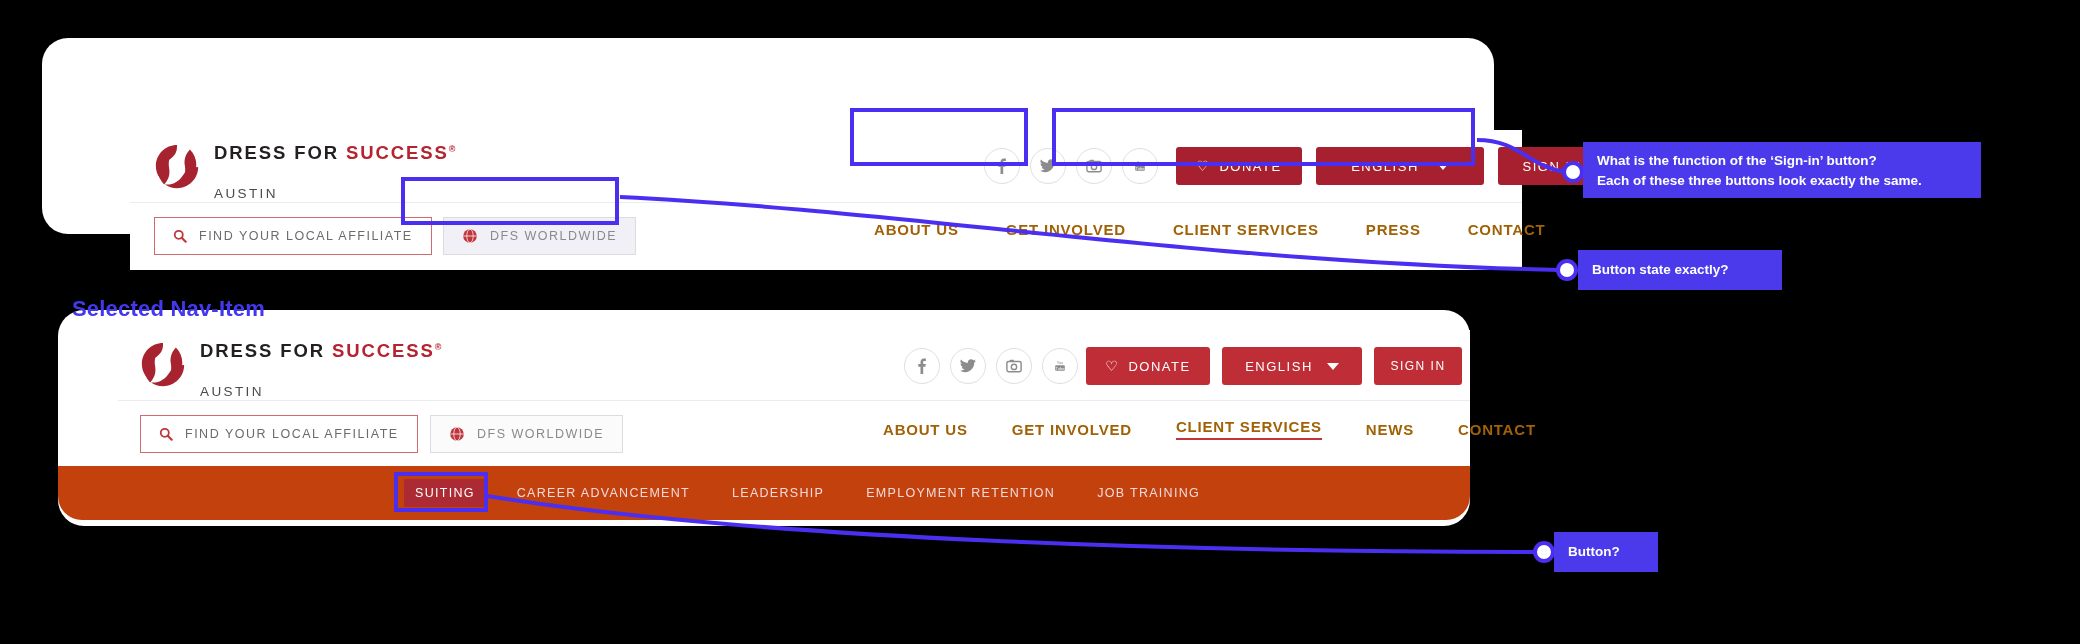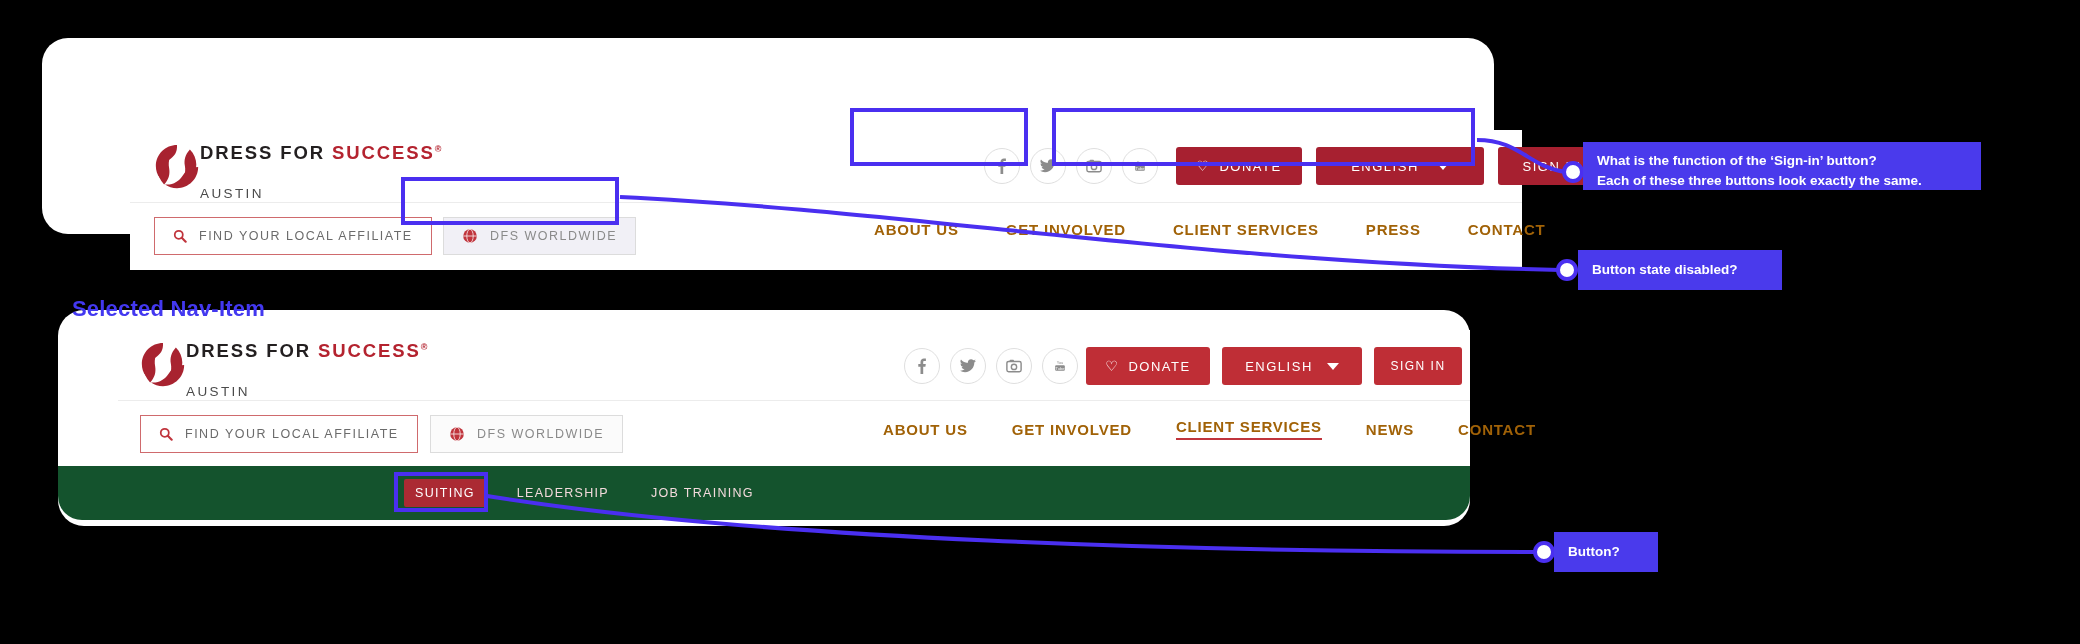--- a/index.html
+++ b/index.html
@@ -22,21 +22,21 @@
       radial-gradient(closest-side at 0% 50%, rgba(178,34,45,.6) 0%, rgba(178,34,45,.3) 32%, rgba(200,90,95,.12) 58%, rgba(255,255,255,0) 75%);
   }
 
   
   #card1{left:42px;top:38px;width:1452px;height:196px;}
   #card1inner{position:absolute;left:88px;top:92px;width:1392px;height:140px;background:#fff;
               box-shadow:0 1px 0 rgba(0,0,0,.06);}
   .hdrsep{position:absolute;left:0;right:0;height:1px;background:#ececec;}
 
   
-  .logo-wrap{position:absolute;display:flex;align-items:flex-start;}
+  .logo-wrap{position:absolute;display:flex;align-items:flex-start;gap:14px;}
   .logo-mark{width:46px;height:46px;flex:none;}
   .logo-text .l1{font-size:18.5px;font-weight:bold;letter-spacing:1.9px;color:#231f20;line-height:1;white-space:nowrap;}
   .logo-text .l1 .red{color:#b4232f;}
   .logo-text .l1 .reg{font-size:9px;vertical-align:super;}
   .logo-text .l2{font-size:13.5px;letter-spacing:2.4px;color:#4a4a4a;margin-top:24px;line-height:1;}
 
   
   .pill{box-sizing:border-box;display:inline-flex;align-items:center;height:38px;
         border-radius:0;padding:0 18px;font-size:12.5px;letter-spacing:1.5px;color:#6b6b6b;white-space:nowrap;}
   .pill.search{border:1px solid #cf6a6d;background:#fff;}
@@ -53,21 +53,21 @@
        height:38px;border-radius:3px;color:#fff;font-size:13px;letter-spacing:1.5px;white-space:nowrap;}
 
   
   .mainnav{display:flex;align-items:center;}
   .mainnav a{font-size:15px;font-weight:bold;letter-spacing:.8px;color:#a16207;
              text-decoration:none;white-space:nowrap;}
   .mainnav a.sel{border-bottom:2px solid #c0343c;padding-bottom:3px;}
 
   
   #card2{left:58px;top:310px;width:1412px;height:216px;}
-  .subnav{position:absolute;left:0;right:0;background:#14532d;display:flex;align-items:center;}
+  .subnav{position:absolute;left:0;right:0;background:#c2410c;display:flex;align-items:center;}
   .subnav a{font-size:12.5px;letter-spacing:1.3px;color:#f3dadc;text-decoration:none;white-space:nowrap;
             padding:7px 11px;border-radius:2px;}
   .subnav a.sel{background:#ab2a33;color:#ffffff;}
 
   
   .anno-title{position:absolute;color:#4338f0;font-weight:bold;font-size:22px;letter-spacing:.2px;white-space:nowrap;}
   .anno-box{position:absolute;background:#4a3aec;color:#fff;font-weight:bold;font-size:13.5px;
             line-height:1.45;padding:9px 14px;box-sizing:border-box;white-space:pre-line;}
   .hl{position:absolute;border:4px solid #4a2ff0;box-sizing:border-box;pointer-events:none;}
   .anno-svg{position:absolute;left:0;top:0;width:2080px;height:644px;pointer-events:none;}
@@ -268,38 +268,40 @@
       <a href="#">GET INVOLVED</a>
       <a href="#" class="sel">CLIENT SERVICES</a>
       <a href="#">NEWS</a>
       <a href="#">CONTACT</a>
     </div>
   </div>
 
   <div class="subnav" style="top:156px;height:54px;left:0;width:1412px;border-bottom-left-radius:24px;border-bottom-right-radius:24px;">
     <div style="display:flex;align-items:center;gap:20px;margin-left:346px;">
       <a href="#" class="sel">SUITING</a>
+      <a href="#">CAREER ADVANCEMENT</a>
       <a href="#">LEADERSHIP</a>
+      <a href="#">EMPLOYMENT RETENTION</a>
       <a href="#">JOB TRAINING</a>
     </div>
   </div>
 </div>
 
 <div class="hl" style="left:394px;top:472px;width:94px;height:40px;"></div>
 
 <svg class="anno-svg">
 
   <path d="M1477 140 C 1520 140, 1530 168, 1566 172" stroke="#4a2ff0" stroke-width="4" fill="none"></path>
   <circle cx="1573" cy="172" r="9" stroke="#4a2ff0" stroke-width="4" fill="#fff"></circle>
 
   <path d="M620 197 C 900 210, 1200 262, 1560 270" stroke="#4a2ff0" stroke-width="4" fill="none"></path>
   <circle cx="1567" cy="270" r="9" stroke="#4a2ff0" stroke-width="4" fill="#fff"></circle>
 
   <path d="M487 496 C 760 540, 1200 552, 1537 552" stroke="#4a2ff0" stroke-width="4" fill="none"></path>
   <circle cx="1544" cy="552" r="9" stroke="#4a2ff0" stroke-width="4" fill="#fff"></circle>
 </svg>
 
-<div class="anno-box" style="left:1583px;top:142px;width:398px;height:48px;">What is the function of the ‘Sign-in’ button?
+<div class="anno-box" style="left:1583px;top:142px;width:398px;height:56px;">What is the function of the ‘Sign-in’ button?
 Each of these three buttons look exactly the same.</div>
 
-<div class="anno-box" style="left:1578px;top:250px;width:204px;height:40px;display:flex;align-items:center;">Button state disabled?</div>
+<div class="anno-box" style="left:1578px;top:250px;width:204px;height:40px;display:flex;align-items:center;">Button state exactly?</div>
 
 <div class="anno-box" style="left:1554px;top:532px;width:104px;height:40px;display:flex;align-items:center;">Button?</div>
 
 </body></html>

